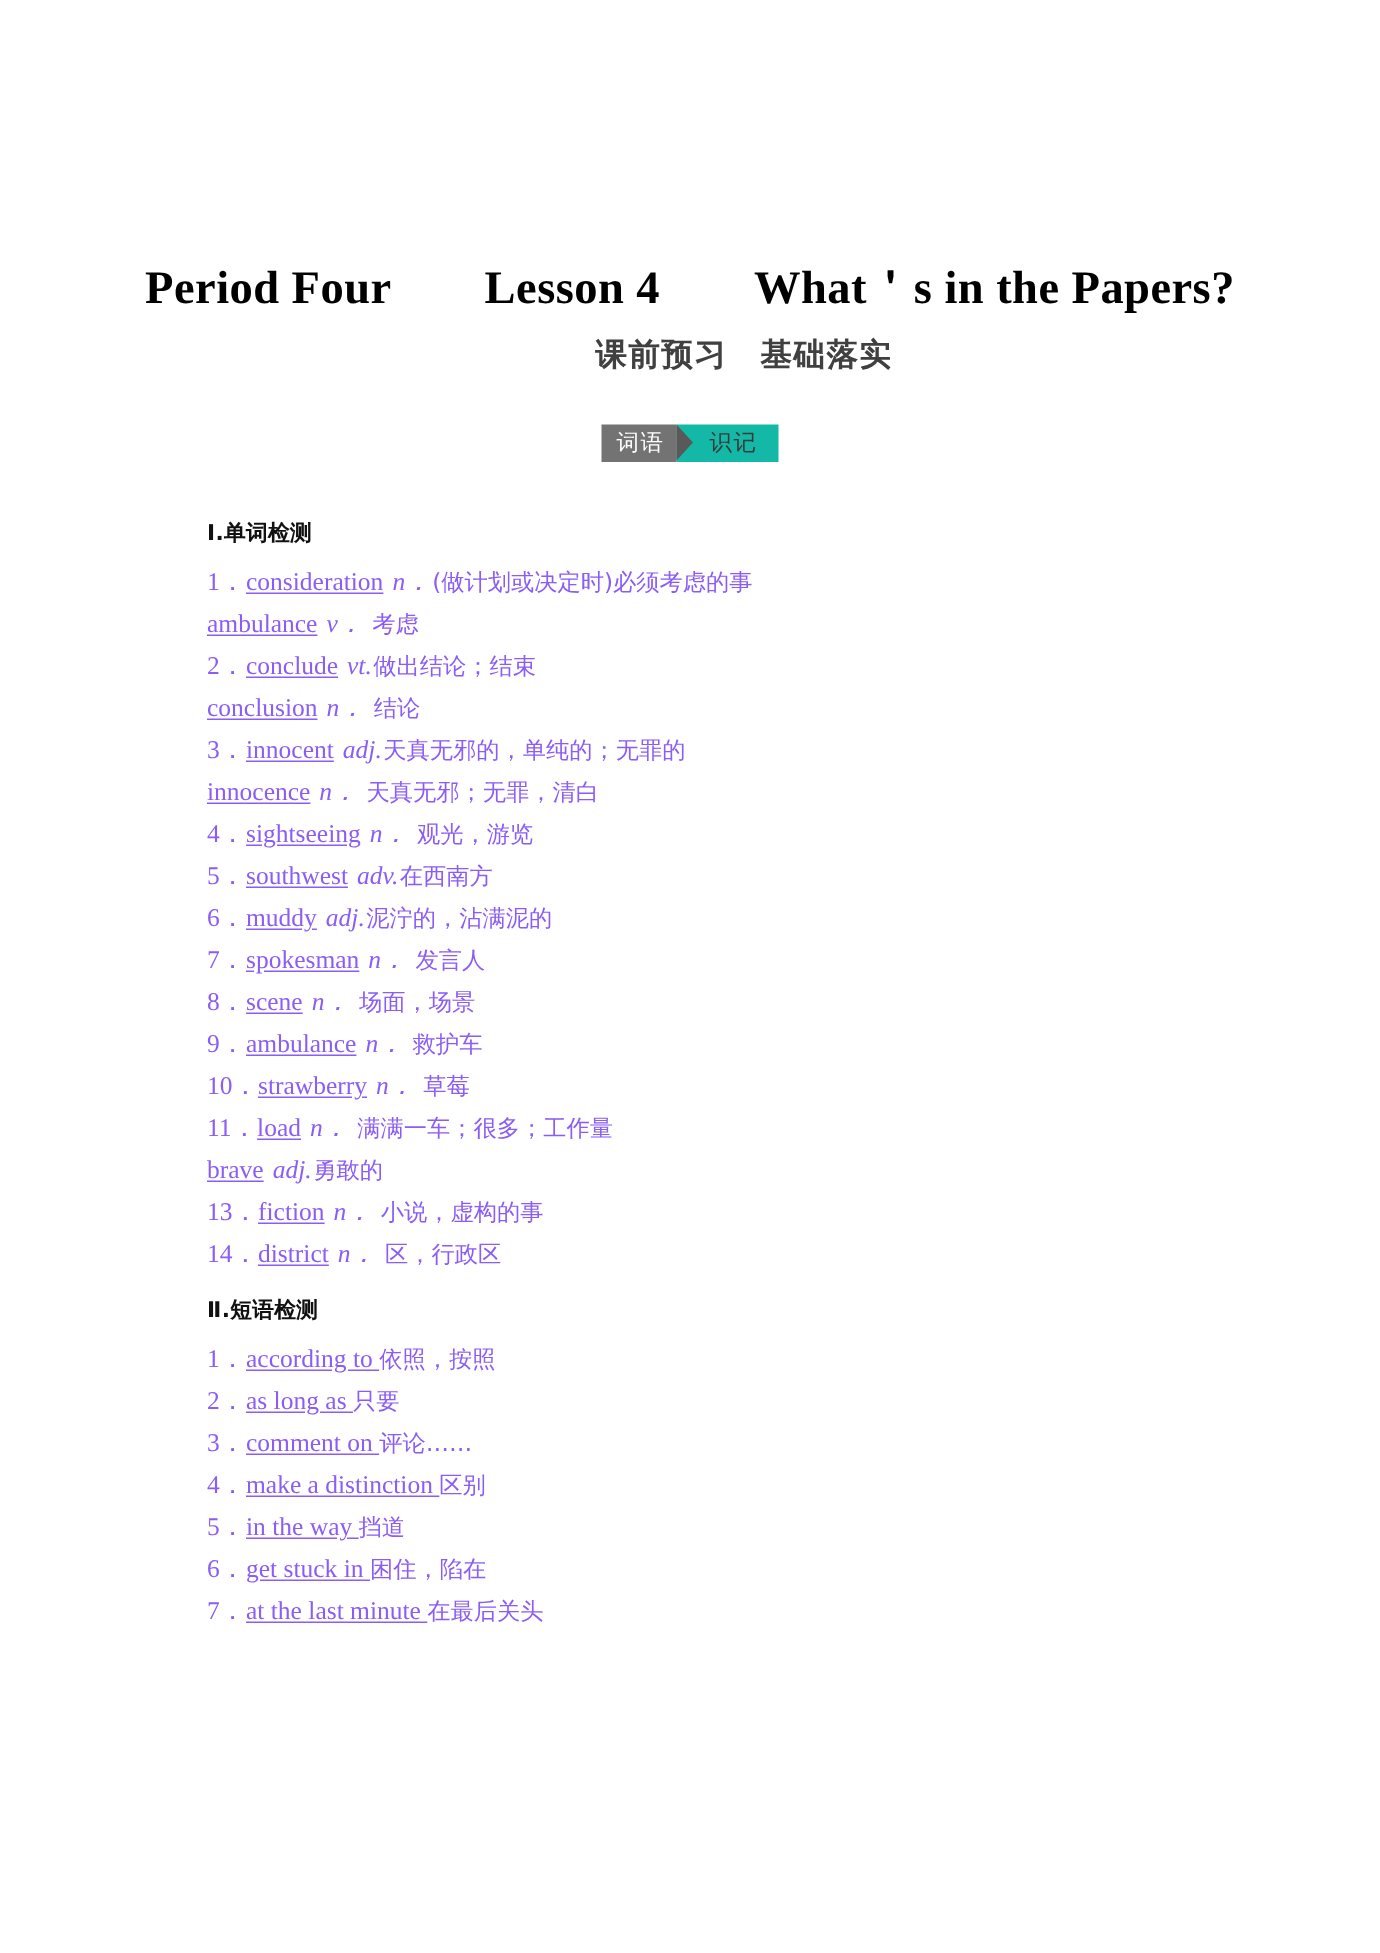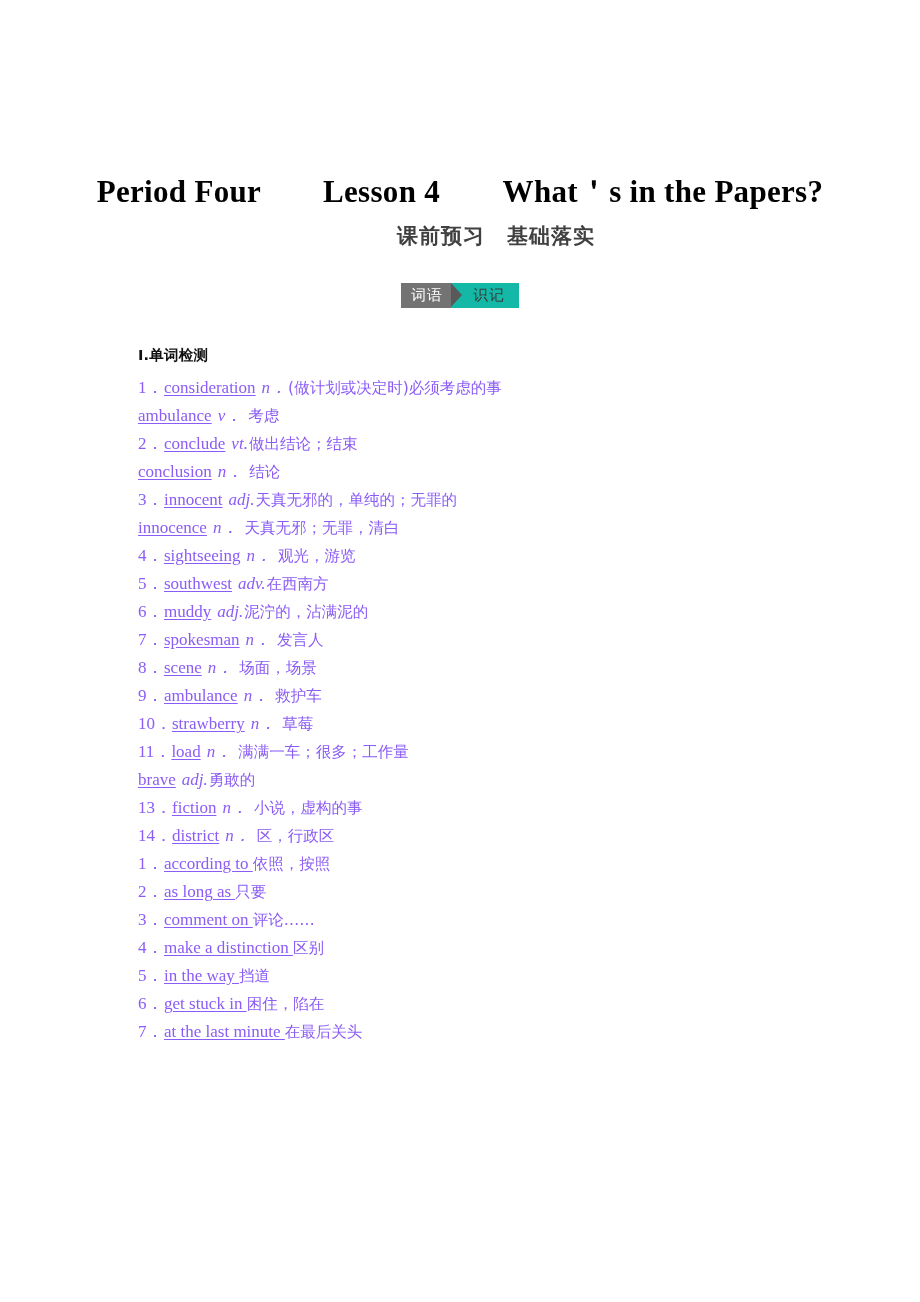--- a/index.html
+++ b/index.html
@@ -207,20 +207,21 @@
 
     <div class="entry"><span class="num">11．</span><span class="term">load</span><span class="sp"></span><span class="pos">n．</span><span class="sp"></span><span class="gloss">满满一车；很多；工作量</span></div>
 
 
     <div class="entry sub"><span class="term">brave</span><span class="sp"></span><span class="pos">adj.</span><span class="gloss">勇敢的</span></div>
 
     <div class="entry"><span class="num">13．</span><span class="term">fiction</span><span class="sp"></span><span class="pos">n．</span><span class="sp"></span><span class="gloss">小说，虚构的事</span></div>
 
     <div class="entry"><span class="num">14．</span><span class="term">district</span><span class="sp"></span><span class="pos">n．</span><span class="sp"></span><span class="gloss">区，行政区</span></div>
 
+    <div class="section-head second">Ⅱ.短语检测</div>
 
     <div class="entry"><span class="num">1．</span><span class="term">according to </span><span class="gloss">依照，按照</span></div>
 
     <div class="entry"><span class="num">2．</span><span class="term">as long as </span><span class="gloss">只要</span></div>
 
     <div class="entry"><span class="num">3．</span><span class="term">comment on </span><span class="gloss">评论……</span></div>
 
     <div class="entry"><span class="num">4．</span><span class="term">make a distinction </span><span class="gloss">区别</span></div>
 
     <div class="entry"><span class="num">5．</span><span class="term">in the way </span><span class="gloss">挡道</span></div>

